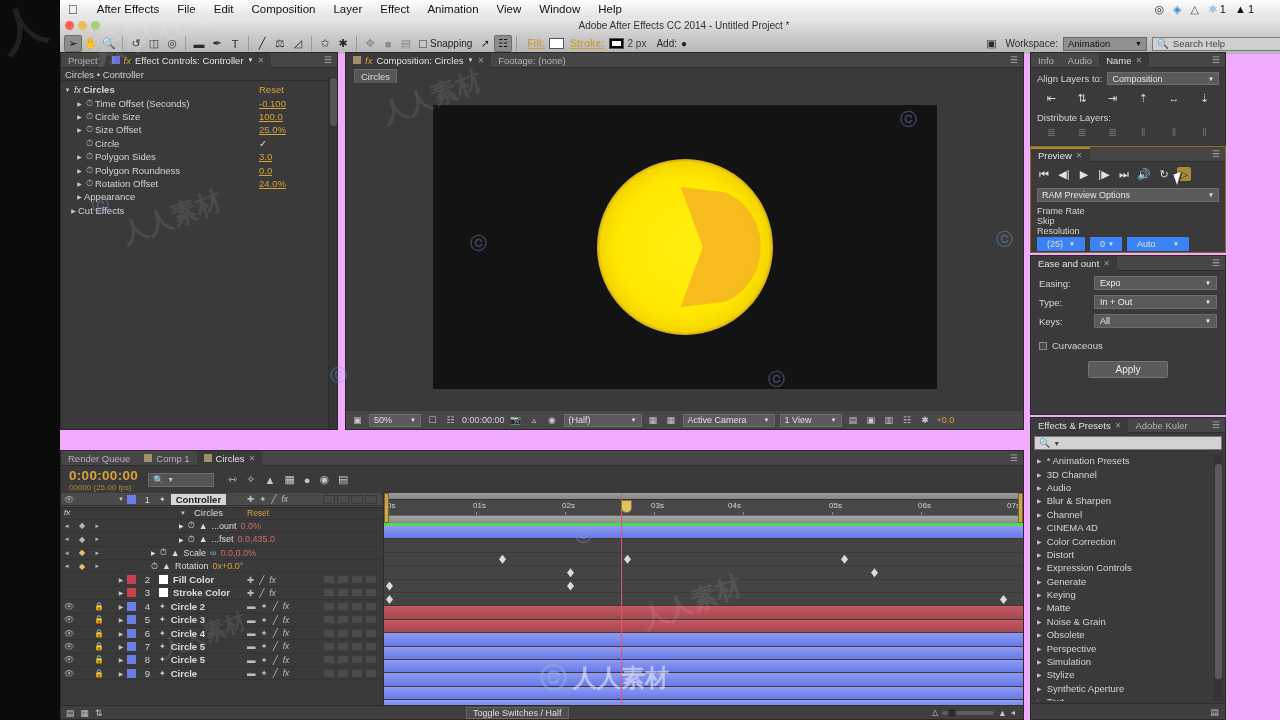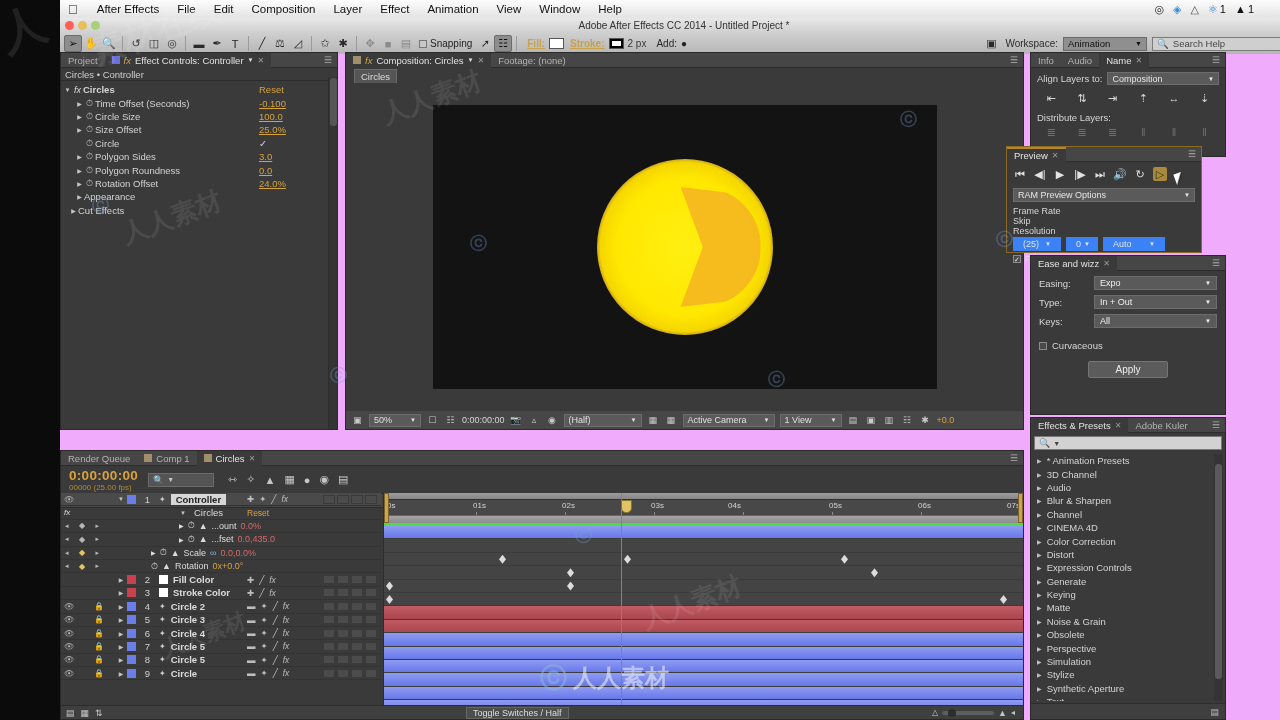--- a/index.html
+++ b/index.html
@@ -507,21 +507,21 @@
       <div class="albtns" style="padding-top:2px">
         <span class="albtn dim">≣</span>
         <span class="albtn dim">≣</span>
         <span class="albtn dim">≣</span>
         <span class="albtn dim">‖</span>
         <span class="albtn dim">‖</span>
         <span class="albtn dim">‖</span>
       </div>
     </div>
 
-    <div class="panel" id="previewpanel" style="left:946px;top:128px;width:196px;height:107px">
+    <div class="panel" id="previewpanel" style="left:970px;top:128px;width:196px;height:107px">
       <div class="ptabs">
         <span class="ptab act gold">
           <span>Preview</span>
           <span class="x">✕</span>
         </span>
         <span class="pmenu">☰</span>
       </div>
       <div class="pvbtns">
         <span class="pvbtn">⏮</span>
         <span class="pvbtn">◀|</span>
@@ -559,21 +559,21 @@
         <span class="cbx on">✓</span>
         <span>From Current Time</span>
         <span class="cbx" style="margin-left:6px"></span>
         <span>Full Screen</span>
       </div>
     </div>
 
     <div class="panel" id="easepanel" style="left:970px;top:237px;width:196px;height:160px">
       <div class="ptabs">
         <span class="ptab act">
-          <span>Ease and wizz</span>
+          <span>Ease and ount</span>
           <span class="x">✕</span>
         </span>
         <span class="pmenu">☰</span>
       </div>
       <div class="eerow">
         <span class="lb">Easing:</span>
         <span class="eesel">
           <span>Expo</span>
           <span class="car">▼</span>
         </span>

